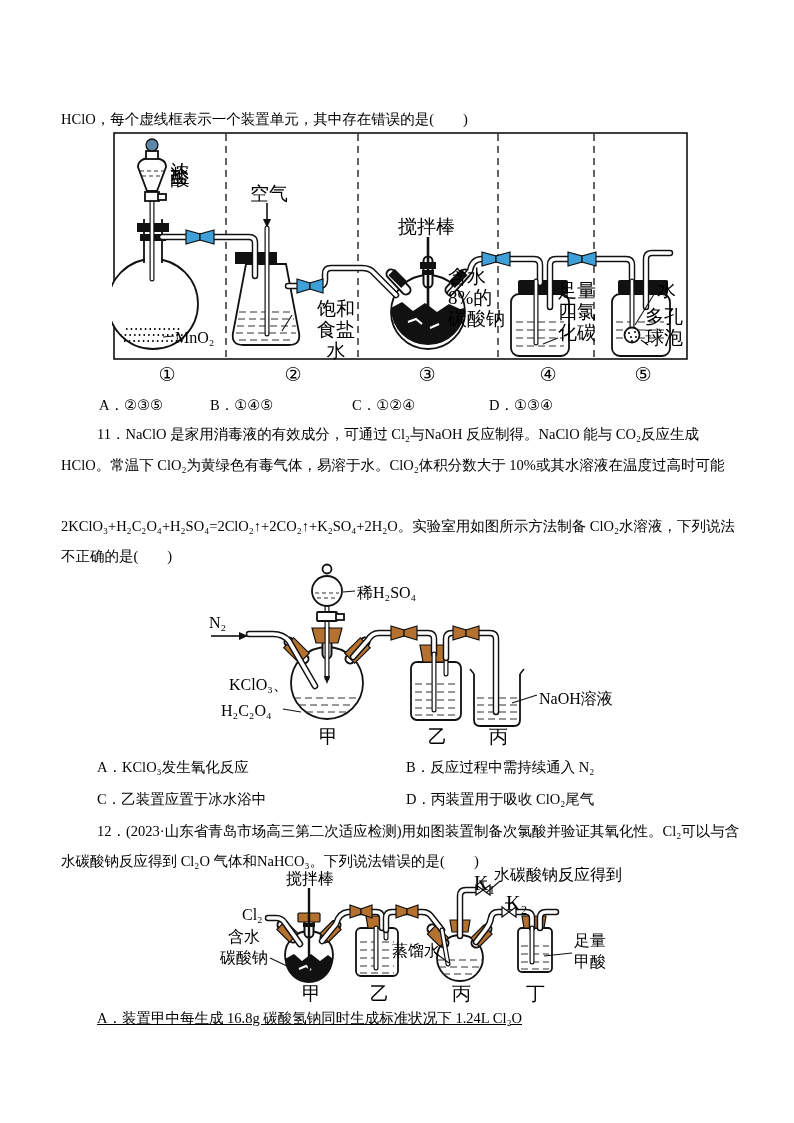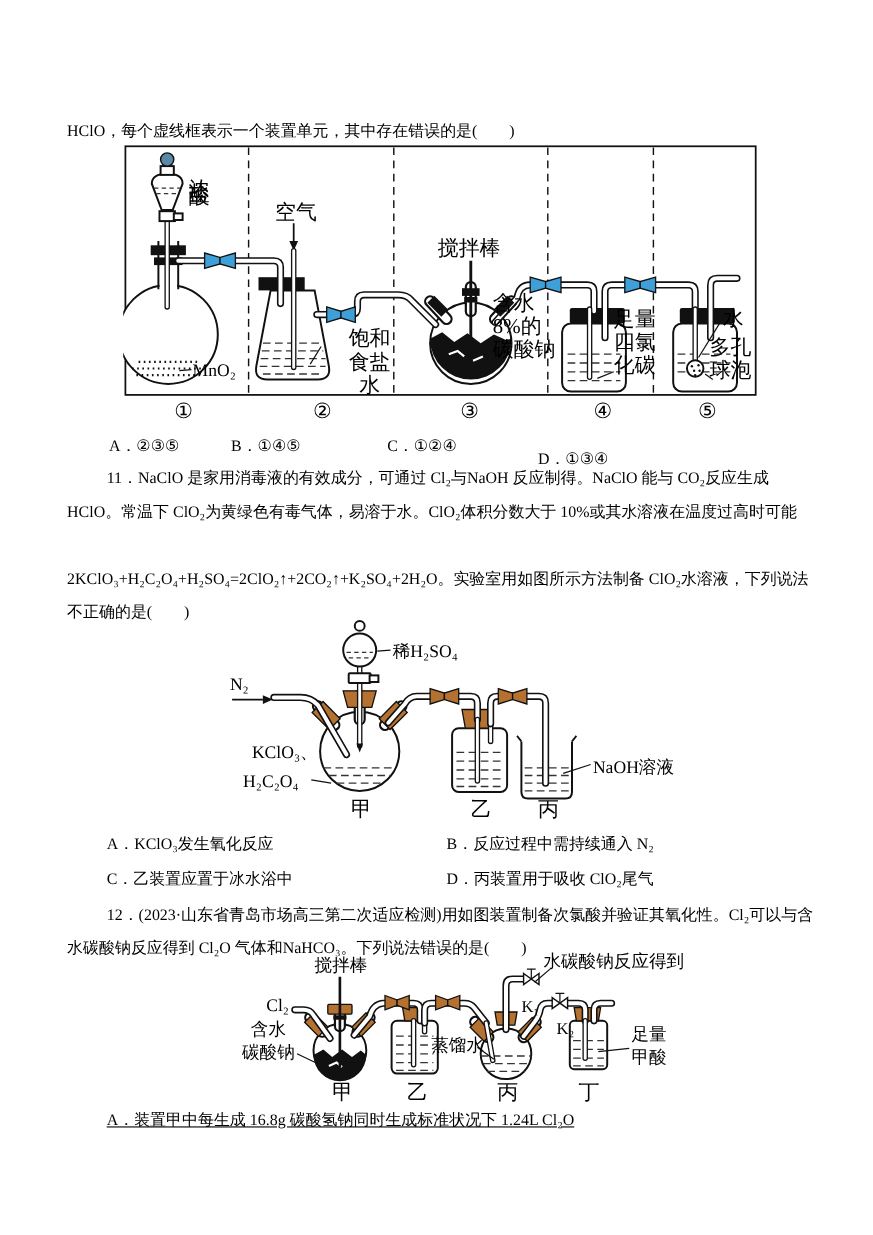--- a/index.html
+++ b/index.html
@@ -7,21 +7,21 @@
         font-family:"Liberation Serif","DejaVu Serif","DejaVu Sans",serif;color:#000;}
   .bline{position:absolute;font-size:14.5px;white-space:nowrap;}
   .ind{text-indent:36px;}
   .fig{position:absolute;}
   .fig svg{position:absolute;left:0;top:0;}
   .lab{position:absolute;font-size:19px;line-height:21px;white-space:pre-line;}
   .lab2{position:absolute;font-size:16px;line-height:21px;white-space:pre-line;}
   .cn{text-align:center;}
   .vlab{writing-mode:vertical-rl;letter-spacing:3px;}
   .unum{position:absolute;font-family:"DejaVu Sans","DejaVu Serif",sans-serif;font-size:19px;transform:translateX(-50%);}
-  .kvl{position:absolute;font-size:15px;white-space:nowrap;margin-top:36px;}
+  .kvl{position:absolute;font-size:20px;white-space:nowrap;}
   
   .boxb{fill:none;stroke:#111;stroke-width:1.6;}
   .divd{stroke:#111;stroke-width:1.3;stroke-dasharray:7 5;fill:none;}
   .vsl{fill:#fff;stroke:#111;stroke-width:1.8;}
   .vsln{fill:none;stroke:#111;stroke-width:1.8;}
   .blk{fill:#111;stroke:none;}
   .to{stroke:#111;stroke-width:6.5;fill:none;stroke-linecap:round;stroke-linejoin:round;}
   .ti{stroke:#fff;stroke-width:3.6;fill:none;stroke-linecap:round;stroke-linejoin:round;}
   .to2{stroke:#111;stroke-width:5;fill:none;stroke-linecap:round;stroke-linejoin:round;}
   .ti2{stroke:#fff;stroke-width:2.6;fill:none;stroke-linecap:round;stroke-linejoin:round;}
@@ -176,21 +176,21 @@
     <span class="unum" style="left:55px;top:232px;">①</span>
     <span class="unum" style="left:181px;top:232px;">②</span>
     <span class="unum" style="left:315px;top:232px;">③</span>
     <span class="unum" style="left:436px;top:232px;">④</span>
     <span class="unum" style="left:531px;top:232px;">⑤</span>
   </div>
 
   <div class="bline" style="left:99px;top:396px;">A．②③⑤</div>
   <div class="bline" style="left:210px;top:396px;">B．①④⑤</div>
   <div class="bline" style="left:352px;top:396px;">C．①②④</div>
-  <div class="bline" style="left:489px;top:408px;">D．①③④</div>
+  <div class="bline" style="left:489px;top:396px;">D．①③④</div>
 
   <div class="bline ind" style="left:61px;top:425px;">11．NaClO 是家用消毒液的有效成分，可通过 Cl₂与NaOH 反应制得。NaClO 能与 CO₂反应生成</div>
   <div class="bline" style="left:61px;top:456px;">HClO。常温下 ClO₂为黄绿色有毒气体，易溶于水。ClO₂体积分数大于 10%或其水溶液在温度过高时可能</div>
   <div class="bline" style="left:61px;top:517px;">2KClO₃+H₂C₂O₄+H₂SO₄=2ClO₂↑+2CO₂↑+K₂SO₄+2H₂O。实验室用如图所示方法制备 ClO₂水溶液，下列说法</div>
   <div class="bline" style="left:61px;top:547px;">不正确的是(　　)</div>
 
   <div class="fig" style="left:195px;top:562px;width:420px;height:190px;">
     <svg width="420" height="190" viewBox="0 0 420 190">
 
       <line x1="16" y1="74" x2="44" y2="74" class="thn"></line>

